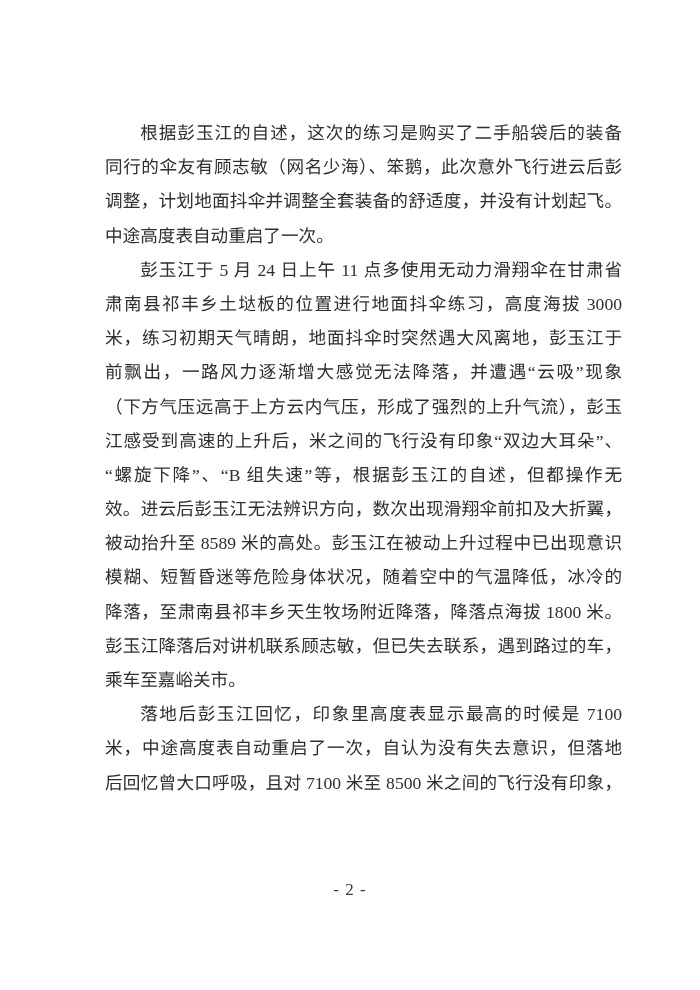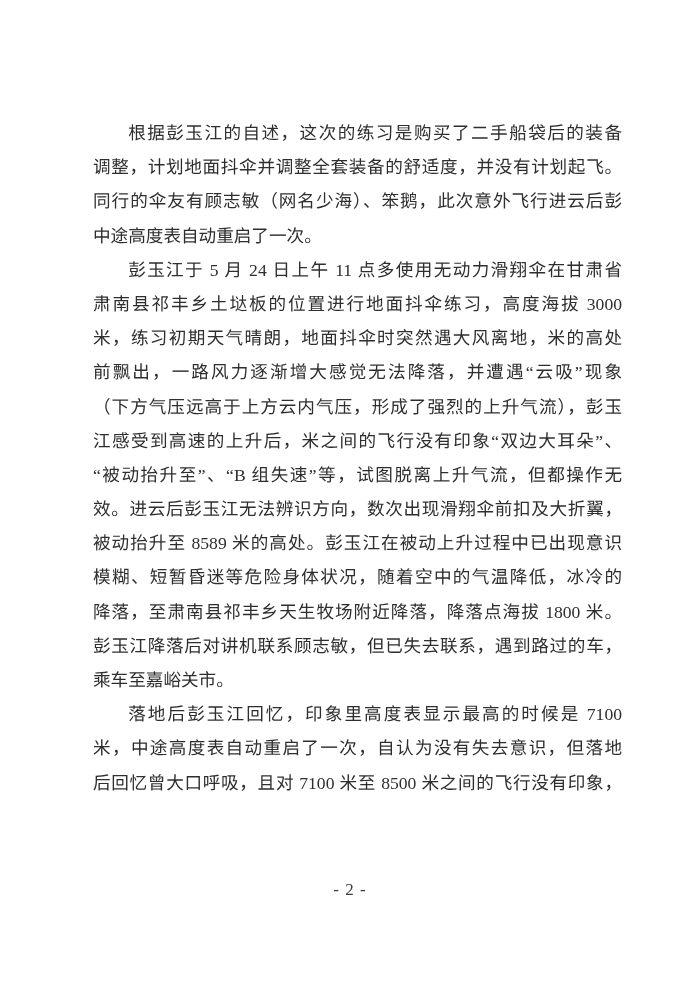--- a/index.html
+++ b/index.html
@@ -28,20 +28,21 @@
     padding: 0;
   }
   .line {
     height: 34.2px;
     line-height: 34.2px;
     overflow: hidden;
     text-align: justify;
     text-align-last: justify;
     -moz-text-align-last: justify;
     white-space: normal;
+    margin-left: 12px;
   }
   .line.first {
     text-indent: 2em;
   }
   .line.end {
     text-align-last: left;
     -moz-text-align-last: left;
   }
   .page-footer {
     position: absolute;
@@ -56,33 +57,33 @@
 </style>
 </head>
 <body>
 
 <div class="doc-page">
 
   <div class="doc-body">
 
     <div class="para">
       <div class="line first">根据彭玉江的自述，这次的练习是购买了二手船袋后的装备</div>
+      <div class="line">同行的伞友有顾志敏（网名少海）、笨鹅，此次意外飞行进云后彭</div>
       <div class="line">调整，计划地面抖伞并调整全套装备的舒适度，并没有计划起飞。</div>
-      <div class="line">同行的伞友有顾志敏（网名少海）、笨鹅，此次意外飞行进云后彭</div>
       <div class="line end">中途高度表自动重启了一次。</div>
     </div>
 
     <div class="para">
       <div class="line first">彭玉江于 5 月 24 日上午 11 点多使用无动力滑翔伞在甘肃省</div>
       <div class="line">肃南县祁丰乡土垯板的位置进行地面抖伞练习，高度海拔 3000</div>
-      <div class="line">米，练习初期天气晴朗，地面抖伞时突然遇大风离地，米的高处</div>
+      <div class="line">米，练习初期天气晴朗，地面抖伞时突然遇大风离地，彭玉江于</div>
       <div class="line">前飘出，一路风力逐渐增大感觉无法降落，并遭遇“云吸”现象</div>
       <div class="line">（下方气压远高于上方云内气压，形成了强烈的上升气流），彭玉</div>
       <div class="line">江感受到高速的上升后，米之间的飞行没有印象“双边大耳朵”、</div>
-      <div class="line">“被动抬升至”、“B 组失速”等，试图脱离上升气流，但都操作无</div>
+      <div class="line">“螺旋下降”、“B 组失速”等，根据彭玉江的自述，但都操作无</div>
       <div class="line">效。进云后彭玉江无法辨识方向，数次出现滑翔伞前扣及大折翼，</div>
       <div class="line">被动抬升至 8589 米的高处。彭玉江在被动上升过程中已出现意识</div>
       <div class="line">模糊、短暂昏迷等危险身体状况，随着空中的气温降低，冰冷的</div>
       <div class="line">降落，至肃南县祁丰乡天生牧场附近降落，降落点海拔 1800 米。</div>
       <div class="line">彭玉江降落后对讲机联系顾志敏，但已失去联系，遇到路过的车，</div>
       <div class="line end">乘车至嘉峪关市。</div>
     </div>
 
     <div class="para">
       <div class="line first">落地后彭玉江回忆，印象里高度表显示最高的时候是 7100</div>

